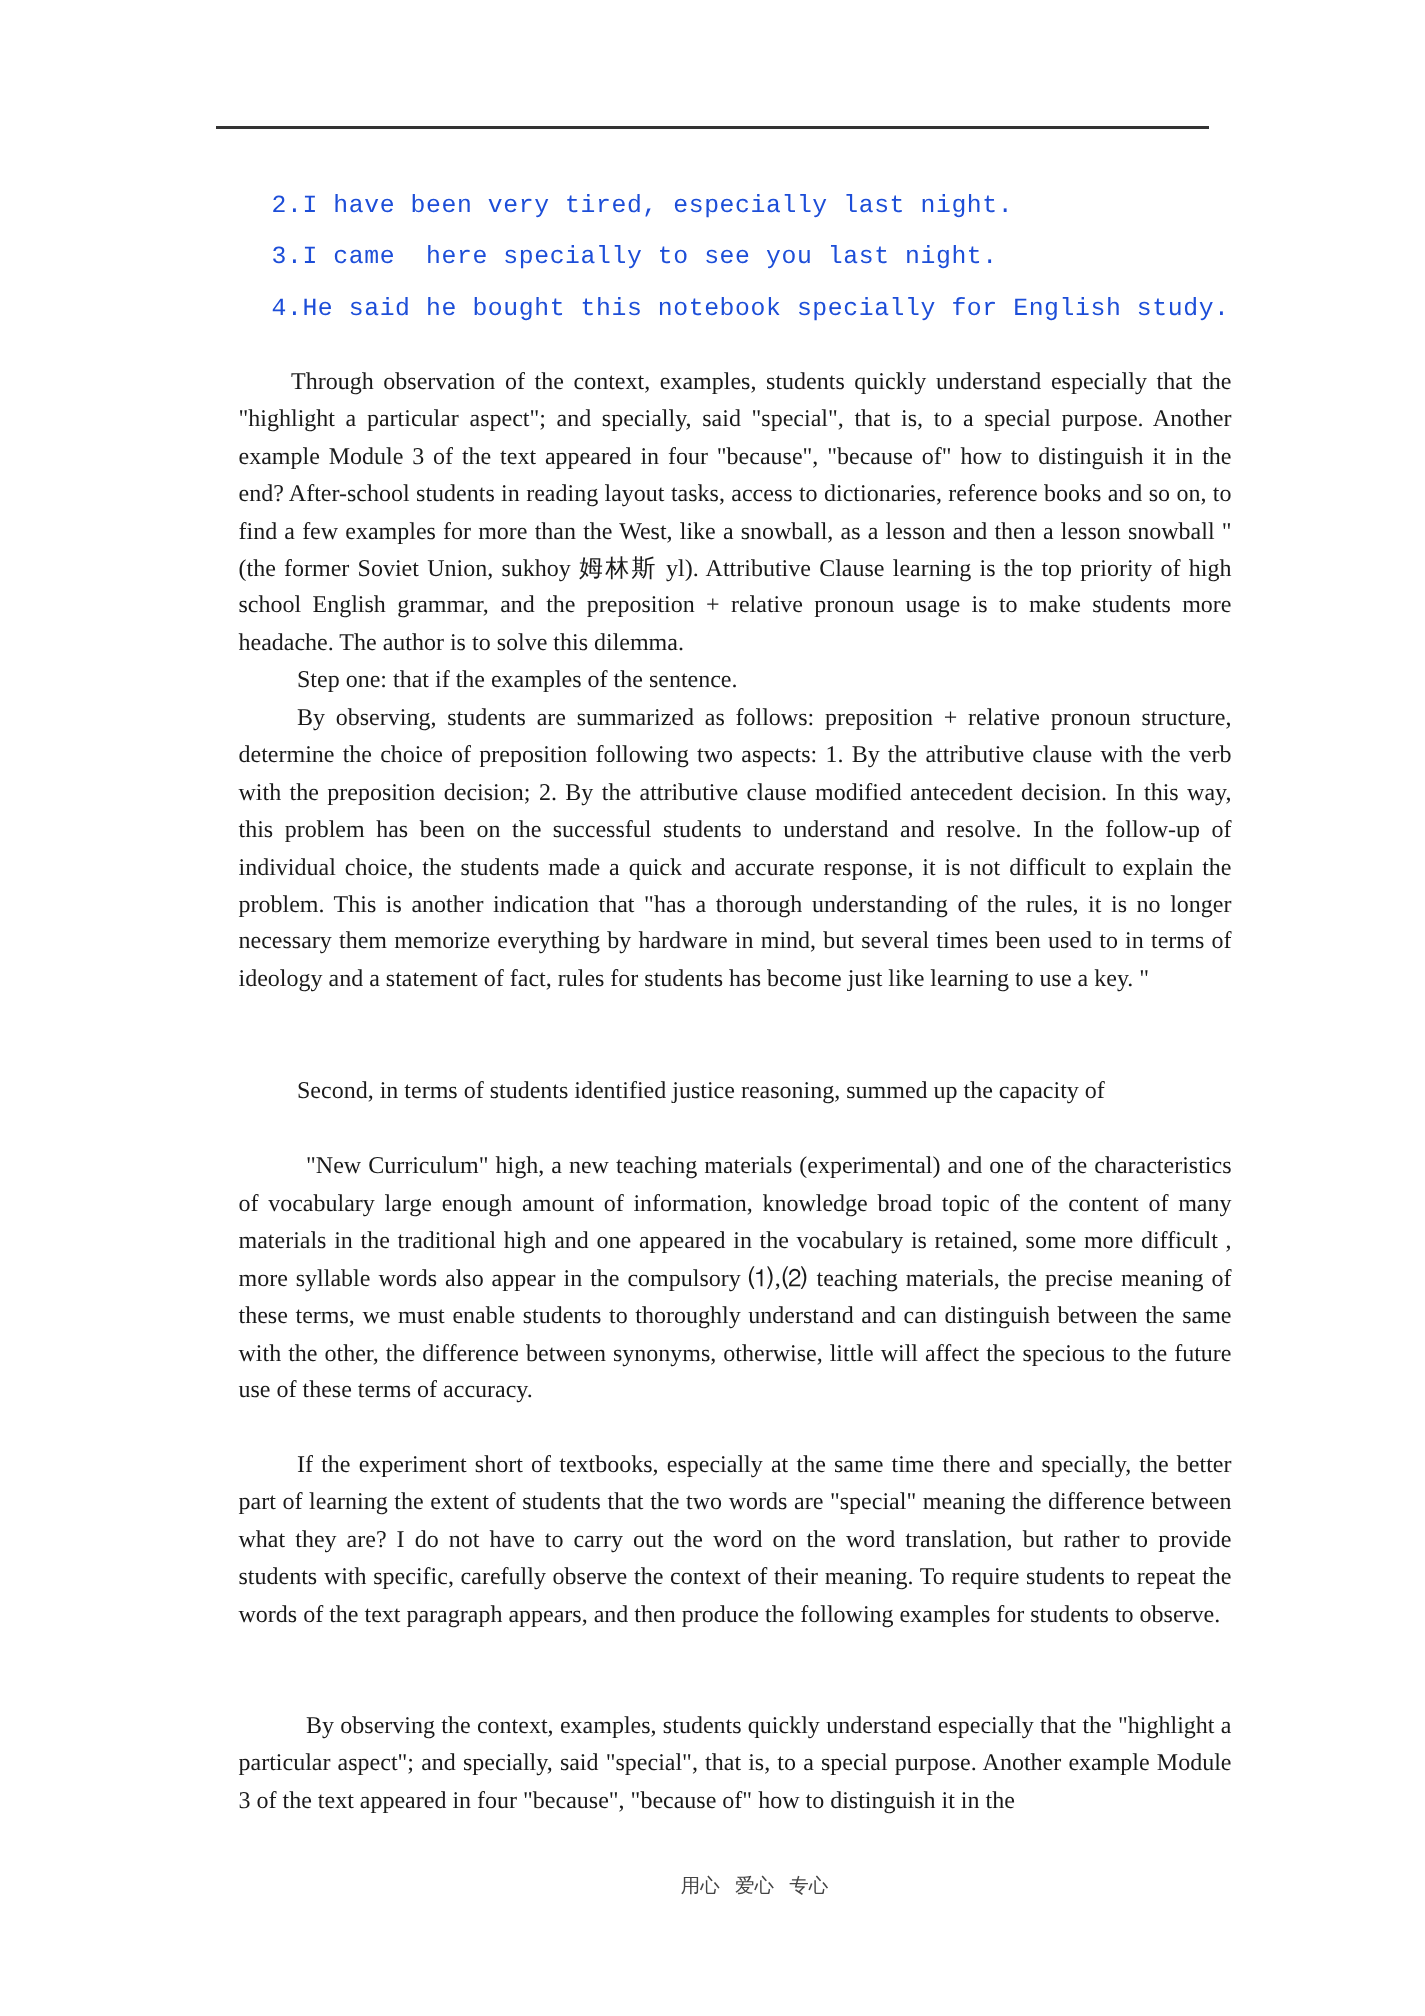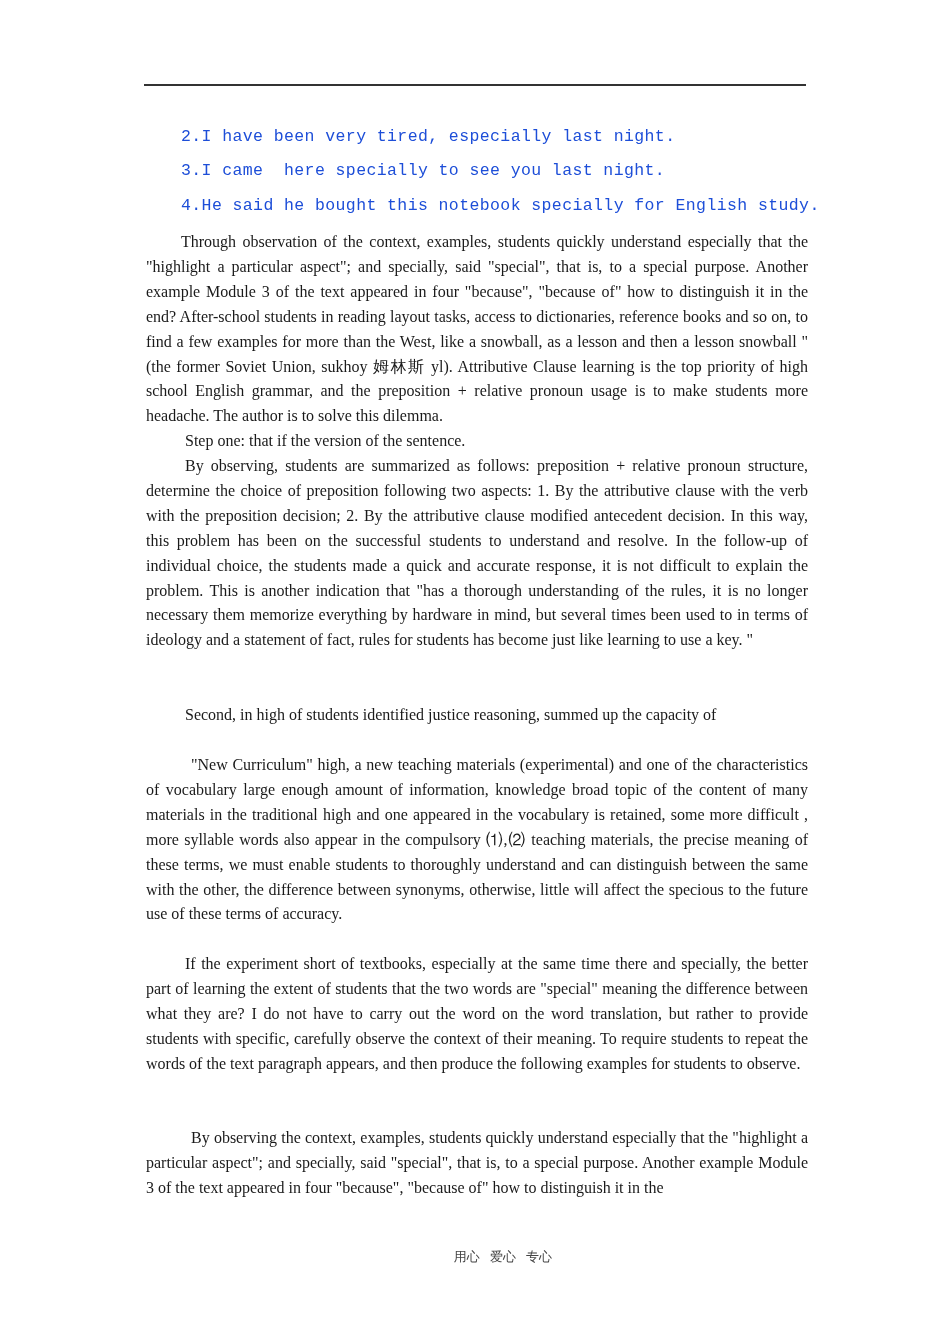--- a/index.html
+++ b/index.html
@@ -3,37 +3,37 @@
   <meta charset="utf-8">
   <style>
     html, body { margin: 0; padding: 0; background: #ffffff; }
     body { width: 950px; height: 1344px; position: relative; overflow: hidden;
            font-family: "Liberation Serif", "DejaVu Serif", serif; color: #1a1a1a; }
     .rule { position: absolute; left: 144px; top: 84px; width: 662px; height: 0;
             border-top: 2px solid #333; }
     .mono { position: absolute; left: 181px; font-family: "Liberation Mono", "DejaVu Sans Mono", monospace;
             font-size: 16.5px; letter-spacing: 0.4px; color: #1d4ed8; white-space: pre; }
     .para { position: absolute; left: 144px; width: 662px; font-size: 16px; line-height: 24.9px;
-            text-align: justify; text-align-last: left; margin: 2px; }
+            text-align: justify; text-align-last: left; margin: 15px; }
     .indent { text-indent: 35px; }
     .indent-40 { text-indent: 39px; }
     .indent-45 { text-indent: 45px; }
     .footer { position: absolute; top: 1248px; left: 0; width: 950px; text-align: center;
               font-family: "DejaVu Sans", sans-serif; font-size: 13px; color: #444; word-spacing: 6px; padding-left: 28px; }
   </style>
 </head>
 <body>
 
 <div class="rule"></div>
 
 <div class="mono" style="top:127px;">2.I have been very tired, especially last night.</div>
 <div class="mono" style="top:161px;">3.I came  here specially to see you last night.</div>
 <div class="mono" style="top:196px;">4.He said he bought this notebook specially for English study.</div>
 
 <p class="para indent" style="top:228px;">Through observation of the context, examples, students quickly understand especially that the "highlight a particular aspect"; and specially, said "special", that is, to a special purpose. Another example Module 3 of the text appeared in four "because", "because of" how to distinguish it in the end? After-school students in reading layout tasks, access to dictionaries, reference books and so on, to find a few examples for more than the West, like a snowball, as a lesson and then a lesson snowball "(the former Soviet Union, sukhoy 姆林斯 yl). Attributive Clause learning is the top priority of high school English grammar, and the preposition + relative pronoun usage is to make students more headache. The author is to solve this dilemma.</p>
-<p class="para indent-40" style="top:427px;">Step one: that if the version of the sentence.</p>
+<p class="para indent-40" style="top:427px;">Step one: that if the examples of the sentence.</p>
 <p class="para indent-40" style="top:452px;">By observing, students are summarized as follows: preposition + relative pronoun structure, determine the choice of preposition following two aspects: 1. By the attributive clause with the verb with the preposition decision; 2. By the attributive clause modified antecedent decision. In this way, this problem has been on the successful students to understand and resolve. In the follow-up of individual choice, the students made a quick and accurate response, it is not difficult to explain the problem. This is another indication that "has a thorough understanding of the rules, it is no longer necessary them memorize everything by hardware in mind, but several times been used to in terms of ideology and a statement of fact, rules for students has become just like learning to use a key. "</p>
-<p class="para indent-40" style="top:701px;">Second, in high of students identified justice reasoning, summed up the capacity of</p>
+<p class="para indent-40" style="top:701px;">Second, in terms of students identified justice reasoning, summed up the capacity of</p>
 <p class="para indent-45" style="top:751px;">"New Curriculum" high, a new teaching materials (experimental) and one of the characteristics of vocabulary large enough amount of information, knowledge broad topic of the content of many materials in the traditional high and one appeared in the vocabulary is retained, some more difficult , more syllable words also appear in the compulsory ⑴,⑵ teaching materials, the precise meaning of these terms, we must enable students to thoroughly understand and can distinguish between the same with the other, the difference between synonyms, otherwise, little will affect the specious to the future use of these terms of accuracy.</p>
 <p class="para indent-40" style="top:950px;">If the experiment short of textbooks, especially at the same time there and specially, the better part of learning the extent of students that the two words are "special" meaning the difference between what they are? I do not have to carry out the word on the word translation, but rather to provide students with specific, carefully observe the context of their meaning. To require students to repeat the words of the text paragraph appears, and then produce the following examples for students to observe.</p>
 <p class="para indent-45" style="top:1124px;font-family:Liberation Serif, serif;">By observing the context, examples, students quickly understand especially that the "highlight a particular aspect"; and specially, said "special", that is, to a special purpose. Another example Module 3 of the text appeared in four "because", "because of" how to distinguish it in the</p>
 
 <div class="footer">用心 爱心 专心</div>
 
 </body></html>

